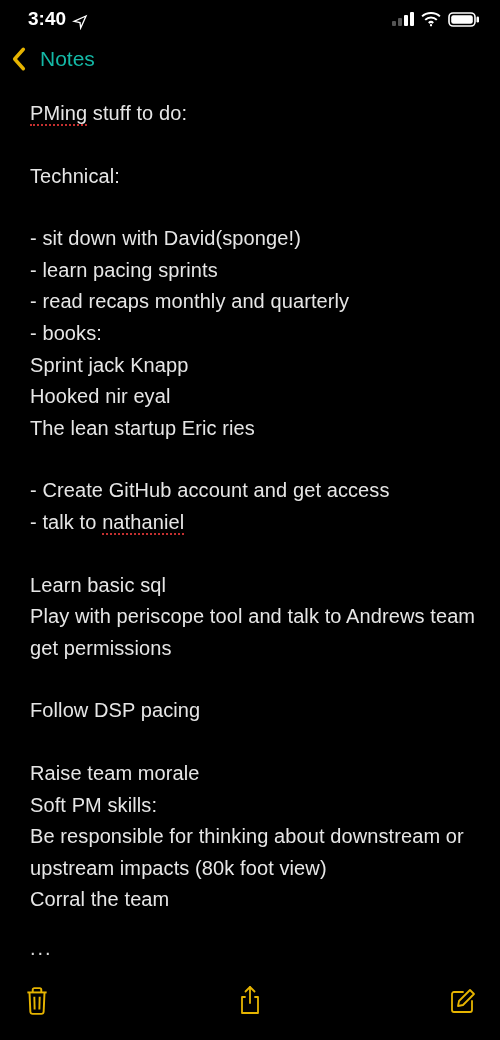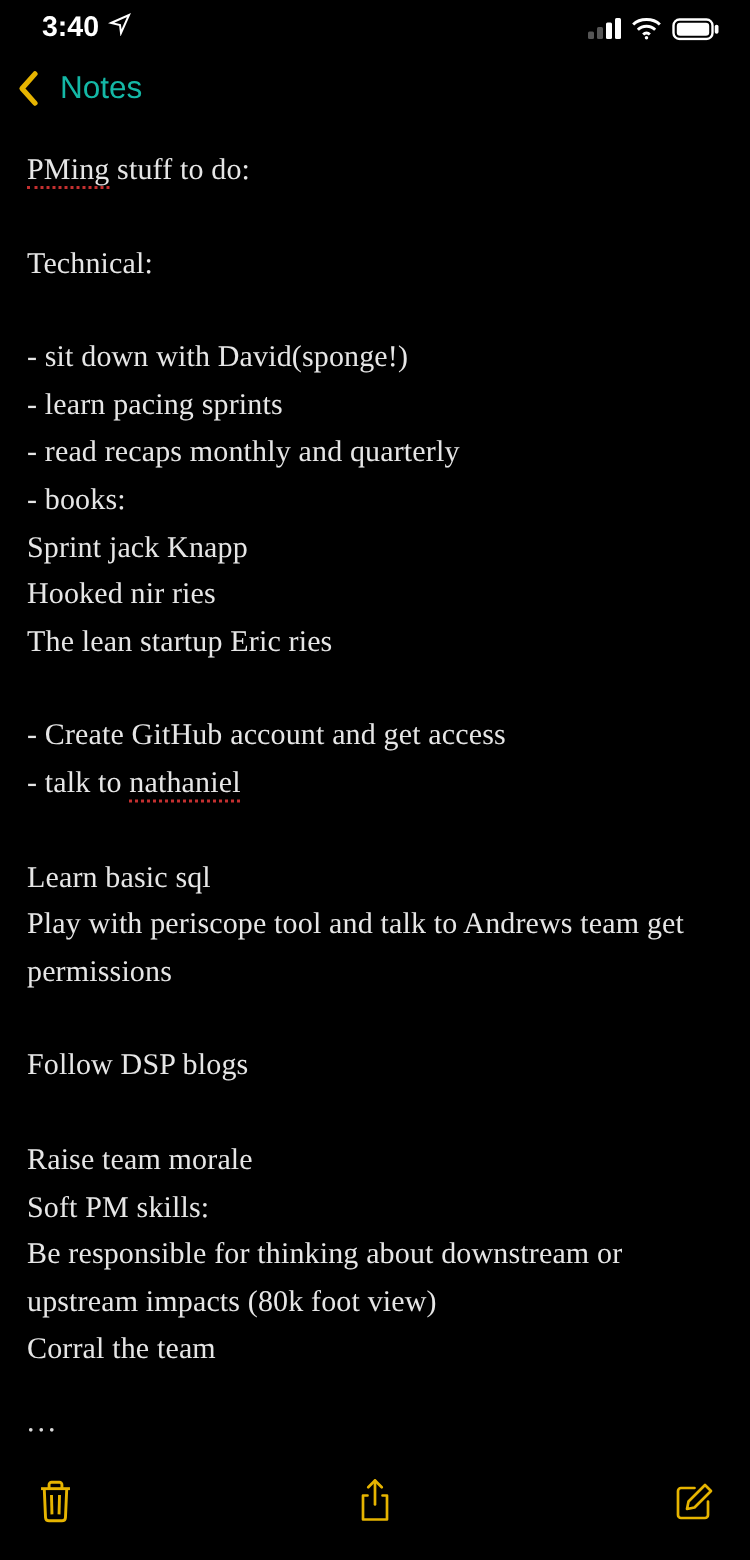--- a/index.html
+++ b/index.html
@@ -18,21 +18,21 @@
     }
     .status-bar {
       display: flex;
       justify-content: space-between;
       align-items: center;
       padding: 6px 20px 4px 28px;
       height: 36px;
     }
     .status-left {
       display: flex;
-      align-items: flex-start;
+      align-items: flex-end;
       gap: 6px;
       font-size: 19px;
       font-weight: 600;
       color: #fff;
     }
     .status-right {
       display: flex;
       align-items: center;
       gap: 6px;
     }
@@ -44,26 +44,25 @@
     }
     .back-button {
       display: flex;
       align-items: center;
       color: #14b8a6;
       font-size: 21px;
       gap: 12px;
       cursor: pointer;
     }
     .content {
-      padding: 18px 18px 0 18px;
+      padding: 18px 18px 0 30px;
       font-size: 20px;
       line-height: 1.58;
       color: #e6e6e6;
       letter-spacing: 0.1px;
-      font-family: Liberation Serif, serif;
     }
     .para {
       margin-bottom: 0;
     }
     .spacer {
       height: 31px;
     }
     .spell {
       border-bottom: 2px dotted #c43030;
       padding-bottom: 0px;
@@ -150,30 +149,30 @@
 <div class="content">
   <div class="para"><span class="spell">PMing</span><span> stuff to do:</span></div>
   <div class="spacer"></div>
   <div class="para">Technical:</div>
   <div class="spacer"></div>
   <div class="para">- sit down with David(sponge!)</div>
   <div class="para">- learn pacing sprints</div>
   <div class="para">- read recaps monthly and quarterly</div>
   <div class="para">- books:</div>
   <div class="para">Sprint jack Knapp</div>
-  <div class="para">Hooked  nir ries</div>
+  <div class="para">Hooked  nir eyal</div>
   <div class="para">The lean startup Eric ries</div>
   <div class="spacer"></div>
   <div class="para">- Create GitHub account and get access</div>
   <div class="para"><span>- talk to </span><span class="spell">nathaniel</span></div>
   <div class="spacer"></div>
   <div class="para">Learn basic sql</div>
   <div class="para">Play with periscope tool and talk to Andrews team get permissions</div>
   <div class="spacer"></div>
-  <div class="para">Follow DSP blogs</div>
+  <div class="para">Follow DSP pacing</div>
   <div class="spacer"></div>
   <div class="para">Raise team morale</div>
   <div class="para">Soft PM skills:</div>
   <div class="para">Be responsible for thinking about downstream or upstream impacts (80k foot view)</div>
   <div class="para">Corral the team</div>
   <div class="cutoff">...</div>
 </div>
 
 <div class="toolbar">
   <div class="tool-icon">

